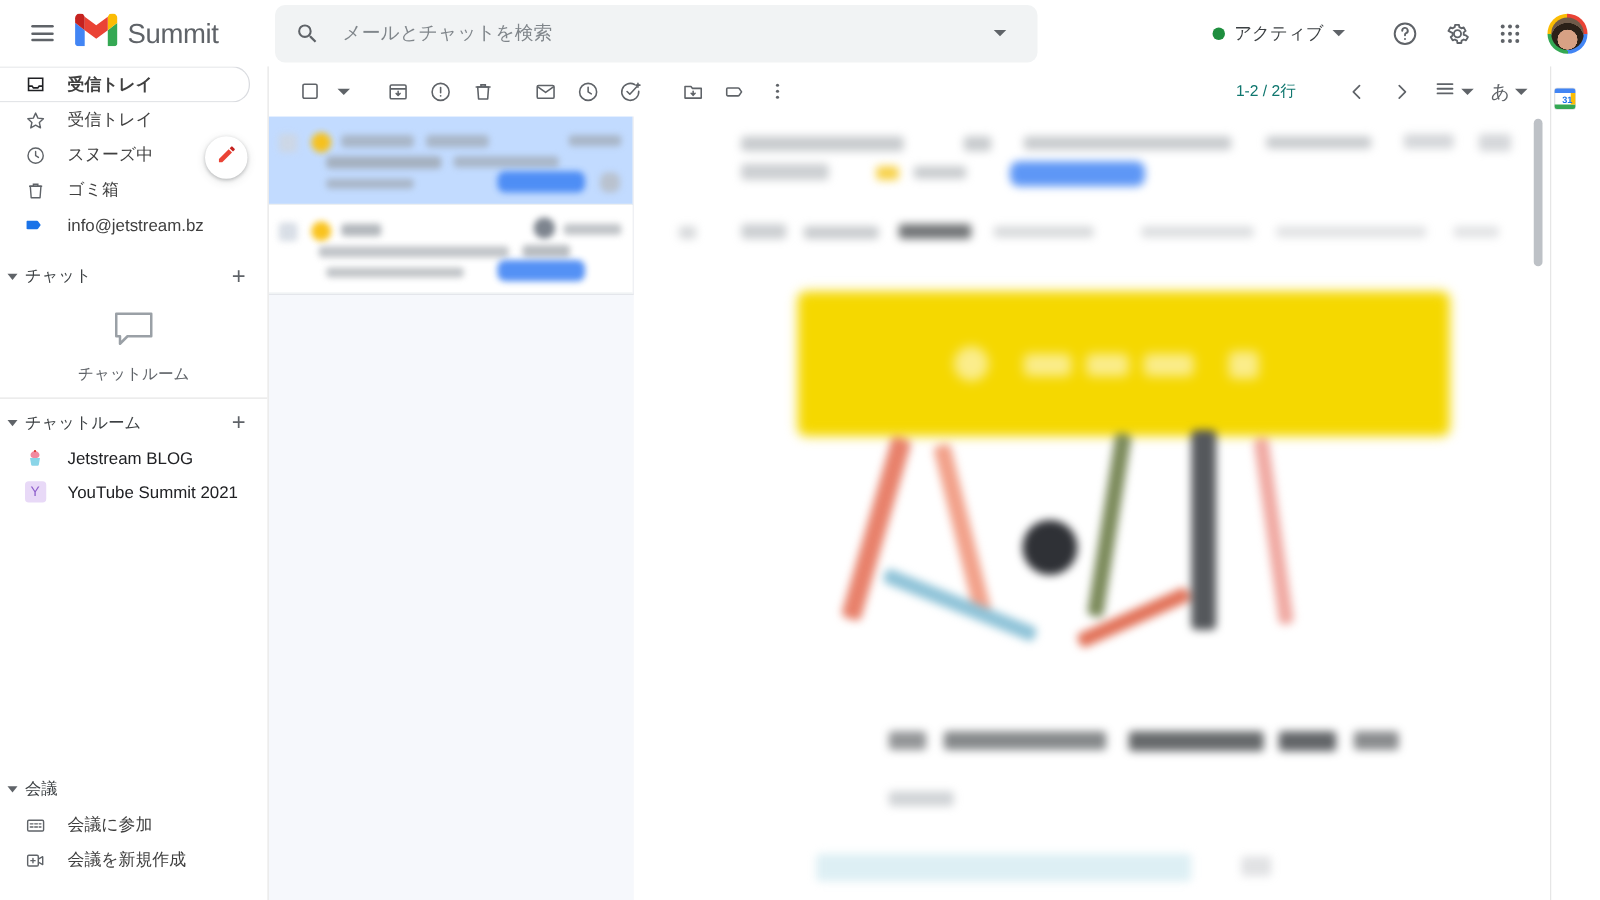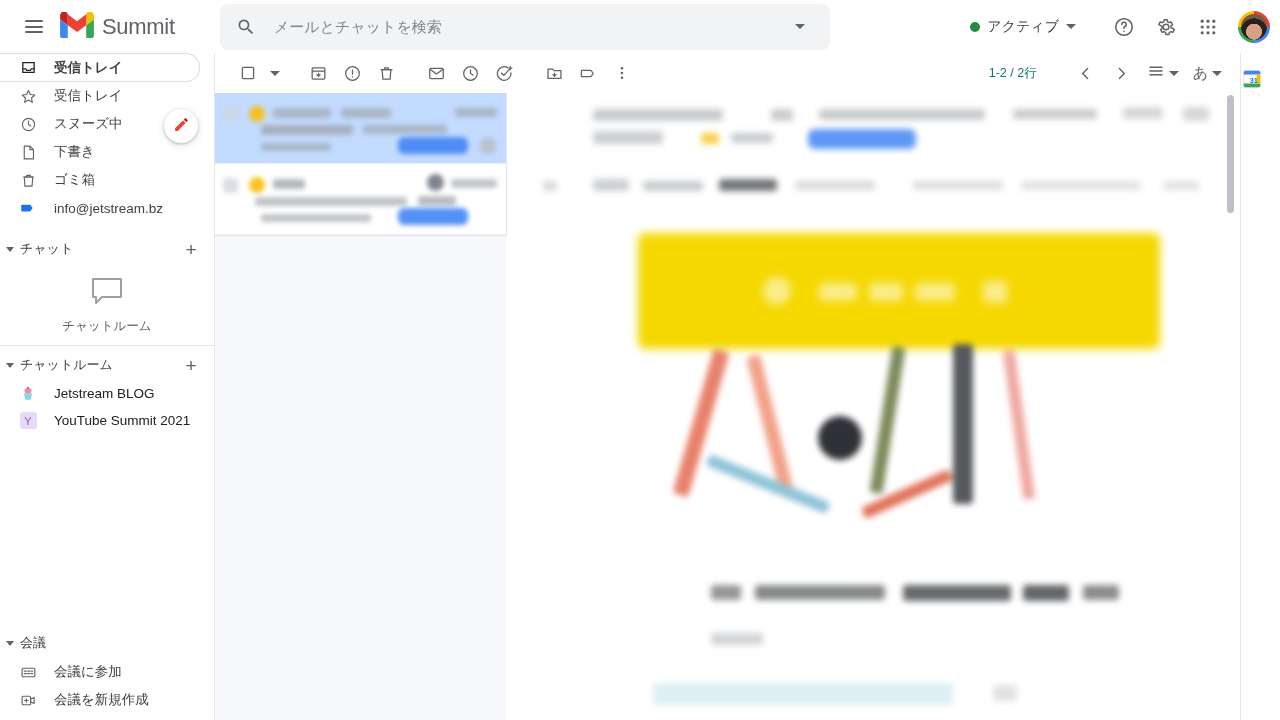--- a/index.html
+++ b/index.html
@@ -150,21 +150,21 @@
     padding-left: 18px; cursor: pointer; font-size: 13.5px; color: #202124;
   }
   .room-ico { width: 20px; height: 20px; margin-right: 16px; flex: none;
               display: flex; align-items: center; justify-content: center; }
   .room-yt {
     width: 17px; height: 17px; border-radius: 3px; background: #e8d9f7;
     color: #8e5ecb; font-size: 11px; display: flex;
     align-items: center; justify-content: center;
   }
 
-  .meet-section { position: absolute; left: 0; bottom: 0; width: 214px; padding-bottom: 6px; }
+  .meet-section { position: absolute; left: 0; bottom: 0; width: 214px; padding-bottom: 18px; }
 
   
   .toolbar {
     position: absolute; top: 53px; left: 215px;
     width: 1025px; height: 40px;
     background: #ffffff; display: flex; align-items: center;
     padding-left: 16px; z-index: 15;
   }
   .tb-btn {
     width: 34px; height: 34px; border-radius: 50%;
@@ -353,29 +353,20 @@
       <span class="nav-ico">
         <svg width="17" height="17" viewBox="0 0 24 24" fill="none" stroke="#5f6368" stroke-width="1.6">
           <circle cx="12" cy="12" r="8.6"></circle>
             <path d="M12 7.3V12l3.2 2" stroke-linecap="round"></path>
         </svg>
       </span>
       <span class="nav-label">スヌーズ中</span>
     </div>
 
 
-    <div class="nav-item">
-      <span class="nav-ico">
-        <svg width="17" height="17" viewBox="0 0 24 24" fill="none" stroke="#5f6368" stroke-width="1.6">
-          <path d="M6 3h8l5 5v13H6V3z" stroke-linejoin="round"></path>
-            <path d="M14 3v5h5"></path>
-        </svg>
-      </span>
-      <span class="nav-label">下書き</span>
-    </div>
 
     <div class="nav-item">
       <span class="nav-ico">
         <svg width="17" height="17" viewBox="0 0 24 24" fill="none" stroke="#5f6368" stroke-width="1.6">
           <path d="M6 7h12l-1 13H7L6 7z" stroke-linejoin="round"></path>
             <path d="M9.5 7V4.8h5V7M4.6 7h14.8"></path>
         </svg>
       </span>
       <span class="nav-label">ゴミ箱</span>
     </div>

